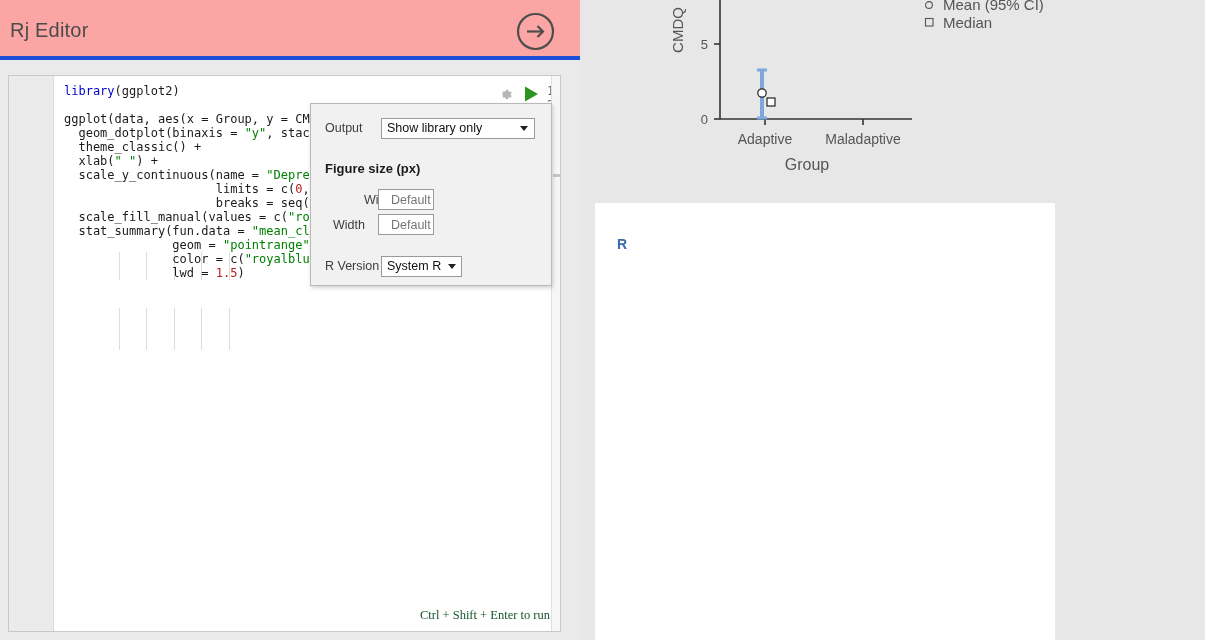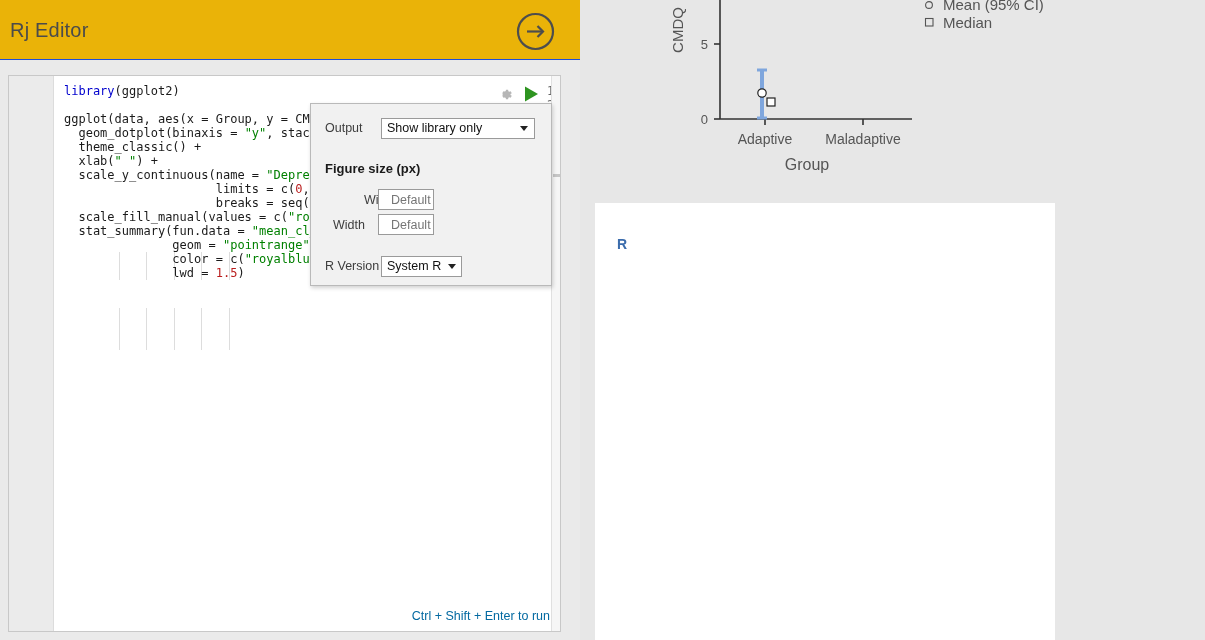--- a/index.html
+++ b/index.html
@@ -15,22 +15,22 @@
 
   
   #editor-panel {
     position: absolute; left: 0; top: 0;
     width: 580px; height: 640px;
     background: #eaeaea;
   }
   #editor-titlebar {
     position: absolute; left: 0; top: 0;
     width: 580px; height: 60px;
-    background: #eab308;
-    border-bottom: 1px solid #1d4ed8;
+    background: #fca5a5;
+    border-bottom: 4px solid #1d4ed8;
   }
   #editor-title {
     position: absolute; left: 10px; top: 19px;
     font-size: 20px; color: #4b4b4b;
     font-family: "Liberation Sans", sans-serif;
     letter-spacing: .2px;
   }
   #next-arrow-btn {
     position: absolute; right: 25px; top: 12px;
     width: 39px; height: 39px;
@@ -82,22 +82,22 @@
     position: absolute; right: 46px; top: 10px;
     width: 17px; height: 17px; cursor: pointer;
   }
   #run-icon {
     position: absolute; right: 20px; top: 9px;
     width: 18px; height: 18px; cursor: pointer;
   }
 
   #run-hint {
     position: absolute; right: 10px; bottom: 8px;
-    font-size: 12.5px; color: #0369a1;
-    font-family: Liberation Sans, sans-serif;
+    font-size: 12.5px; color: #14532d;
+    font-family: Liberation Serif, serif;
   }
 
   
   #editor-scrollbar {
     position: absolute; right: 0; top: 0;
     width: 9px; height: 100%;
     background: #f6f6f6;
     border-left: 1px solid #e0e0e0;
   }
   #editor-scroll-thumb {

